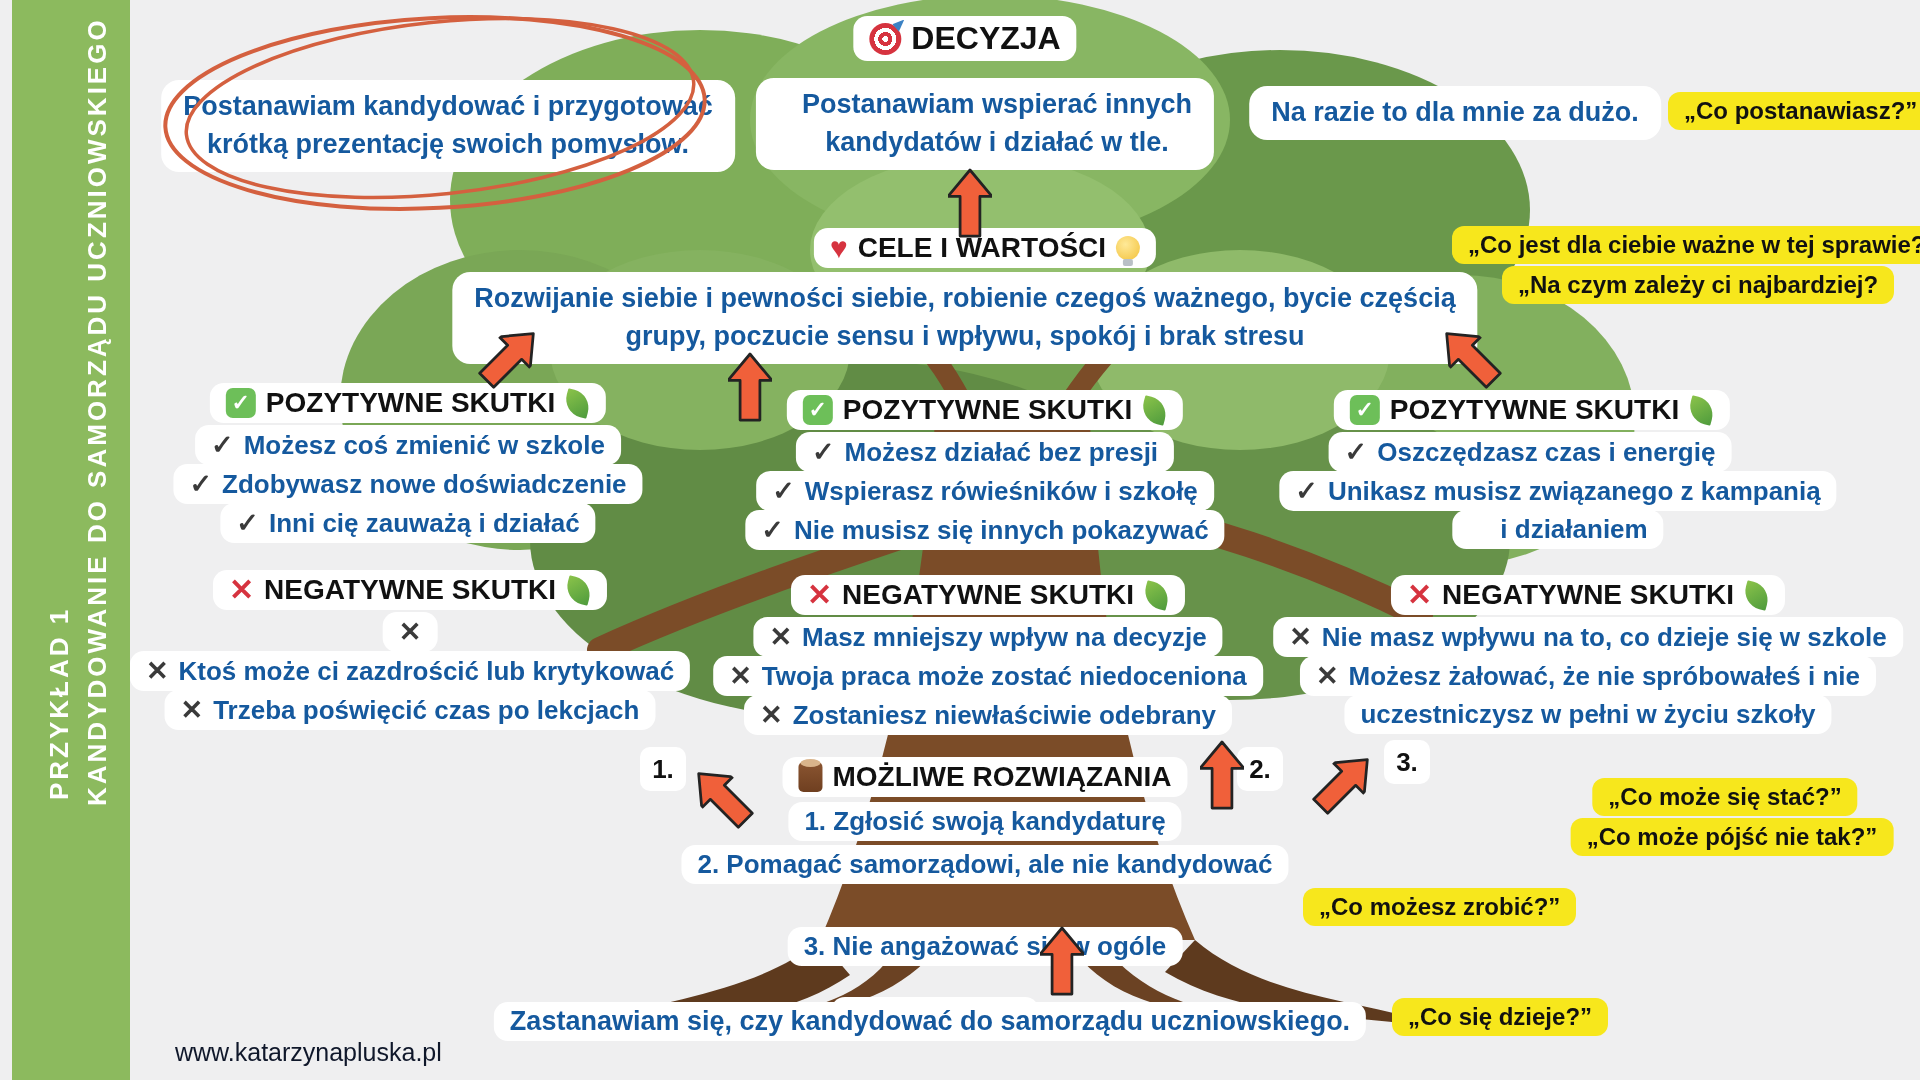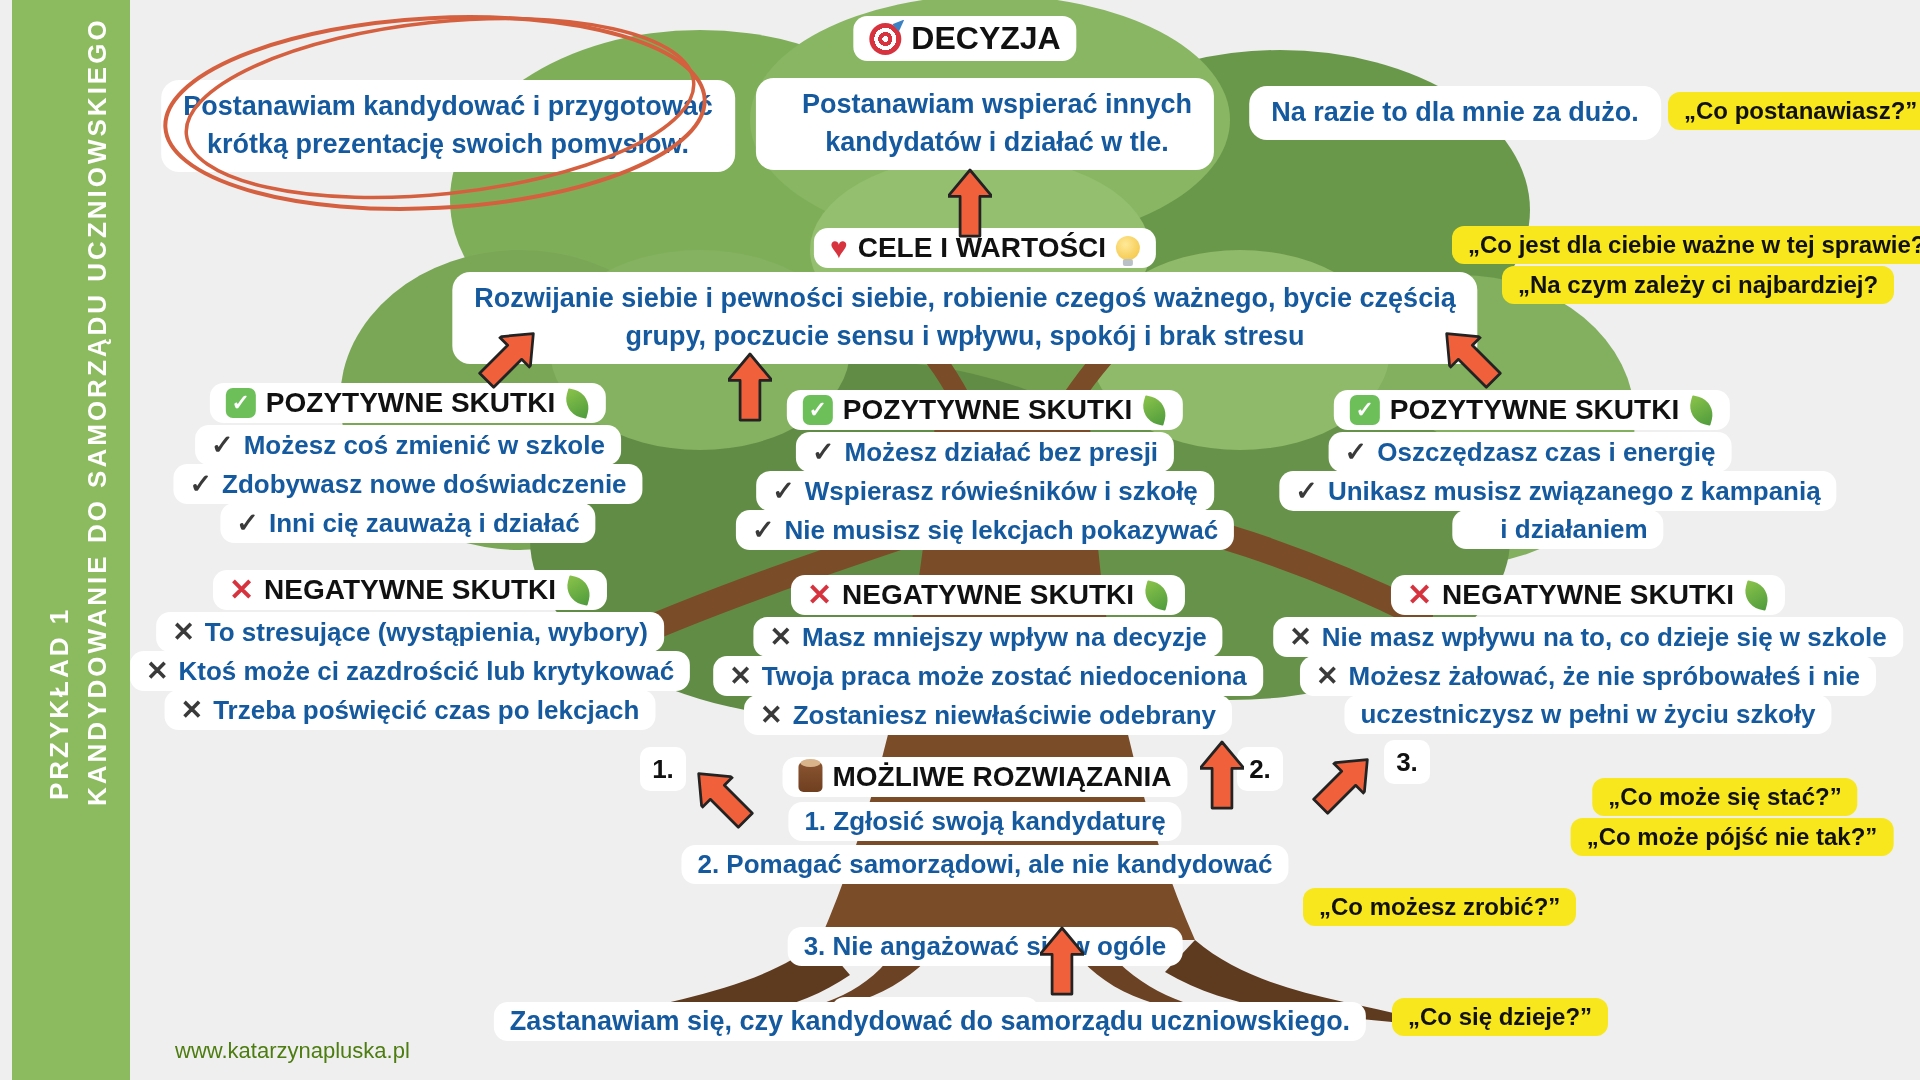--- a/index.html
+++ b/index.html
@@ -53,21 +53,21 @@
   .bulb-icon{position:relative;width:24px;height:24px;border-radius:50%;flex:0 0 auto;
     background:radial-gradient(circle at 40% 35%,#ffe998,#f2c13a);}
   .bulb-icon::after{content:"";position:absolute;left:7px;bottom:-6px;width:10px;height:7px;
     background:#b9c0c6;border-radius:2px;}
   .log-icon{position:relative;width:24px;height:30px;flex:0 0 auto;
     background:linear-gradient(#8a5531,#6f3f20);border-radius:5px;}
   .log-icon::before{content:"";position:absolute;left:2px;top:-3px;width:20px;height:8px;
     background:#d9b48b;border-radius:50%;}
   .arrow{position:absolute;z-index:2;}
   .circle-annotation{position:absolute;z-index:3;pointer-events:none;}
-  .website{position:absolute;left:175px;top:1038px;font-size:22px;color:#4d7c0f;z-index:2;}
+  .website{position:absolute;left:175px;top:1038px;font-size:25px;color:#0f172a;z-index:2;}
 </style>
 </head>
 <body>
 
 <svg class="bg" width="1920" height="1080" viewBox="0 0 1920 1080">
   <g>
     <ellipse cx="990" cy="330" rx="450" ry="300" fill="#73a150"></ellipse>
     <ellipse cx="700" cy="200" rx="250" ry="170" fill="#7fae59"></ellipse>
     <ellipse cx="1280" cy="210" rx="250" ry="160" fill="#6a984b"></ellipse>
     <ellipse cx="990" cy="120" rx="240" ry="125" fill="#88b663"></ellipse>
@@ -164,21 +164,21 @@
 <div class="pill blue center item" style="left:985px;top:432px;">
   <span class="mark">✓</span>
   <span>Możesz działać bez presji</span>
 </div>
 <div class="pill blue center item" style="left:985px;top:471px;">
   <span class="mark">✓</span>
   <span>Wspierasz rówieśników i szkołę</span>
 </div>
 <div class="pill blue center item" style="left:985px;top:510px;">
   <span class="mark">✓</span>
-  <span>Nie musisz się lekcjach pokazywać</span>
+  <span>Nie musisz się innych pokazywać</span>
 </div>
 
 <div class="pill heading center" style="left:1532px;top:390px;">
   <span class="checkbox-icon"></span>
   <span>POZYTYWNE SKUTKI</span>
   <span class="leaf-icon"></span>
 </div>
 <div class="pill blue center item" style="left:1530px;top:432px;">
   <span class="mark">✓</span>
   <span>Oszczędzasz czas i energię</span>
@@ -191,21 +191,20 @@
   <span>i działaniem</span>
 </div>
 
 <div class="pill heading center" style="left:410px;top:570px;">
   <span class="crossmark">✕</span>
   <span>NEGATYWNE SKUTKI</span>
   <span class="leaf-icon"></span>
 </div>
 <div class="pill blue center item" style="left:410px;top:612px;">
   <span class="mark">✕</span>
-  <span>To stresujące (wystąpienia, wybory)</span>
 </div>
 <div class="pill blue center item" style="left:410px;top:651px;">
   <span class="mark">✕</span>
   <span>Ktoś może ci zazdrościć lub krytykować</span>
 </div>
 <div class="pill blue center item" style="left:410px;top:690px;">
   <span class="mark">✕</span>
   <span>Trzeba poświęcić czas po lekcjach</span>
 </div>
 

